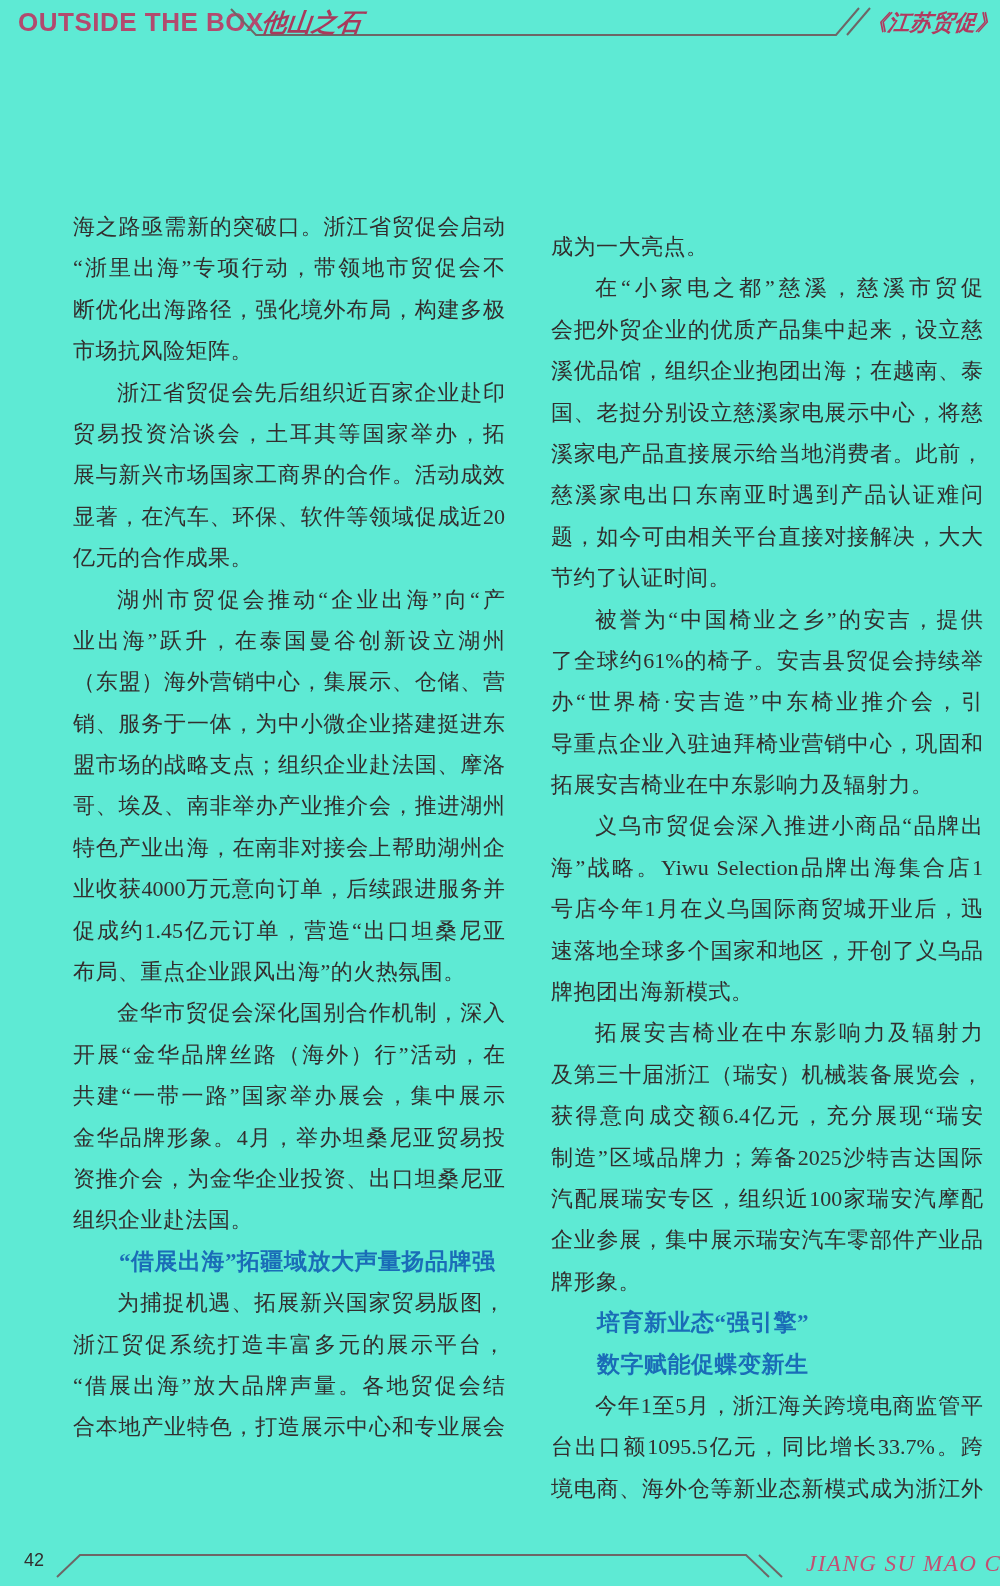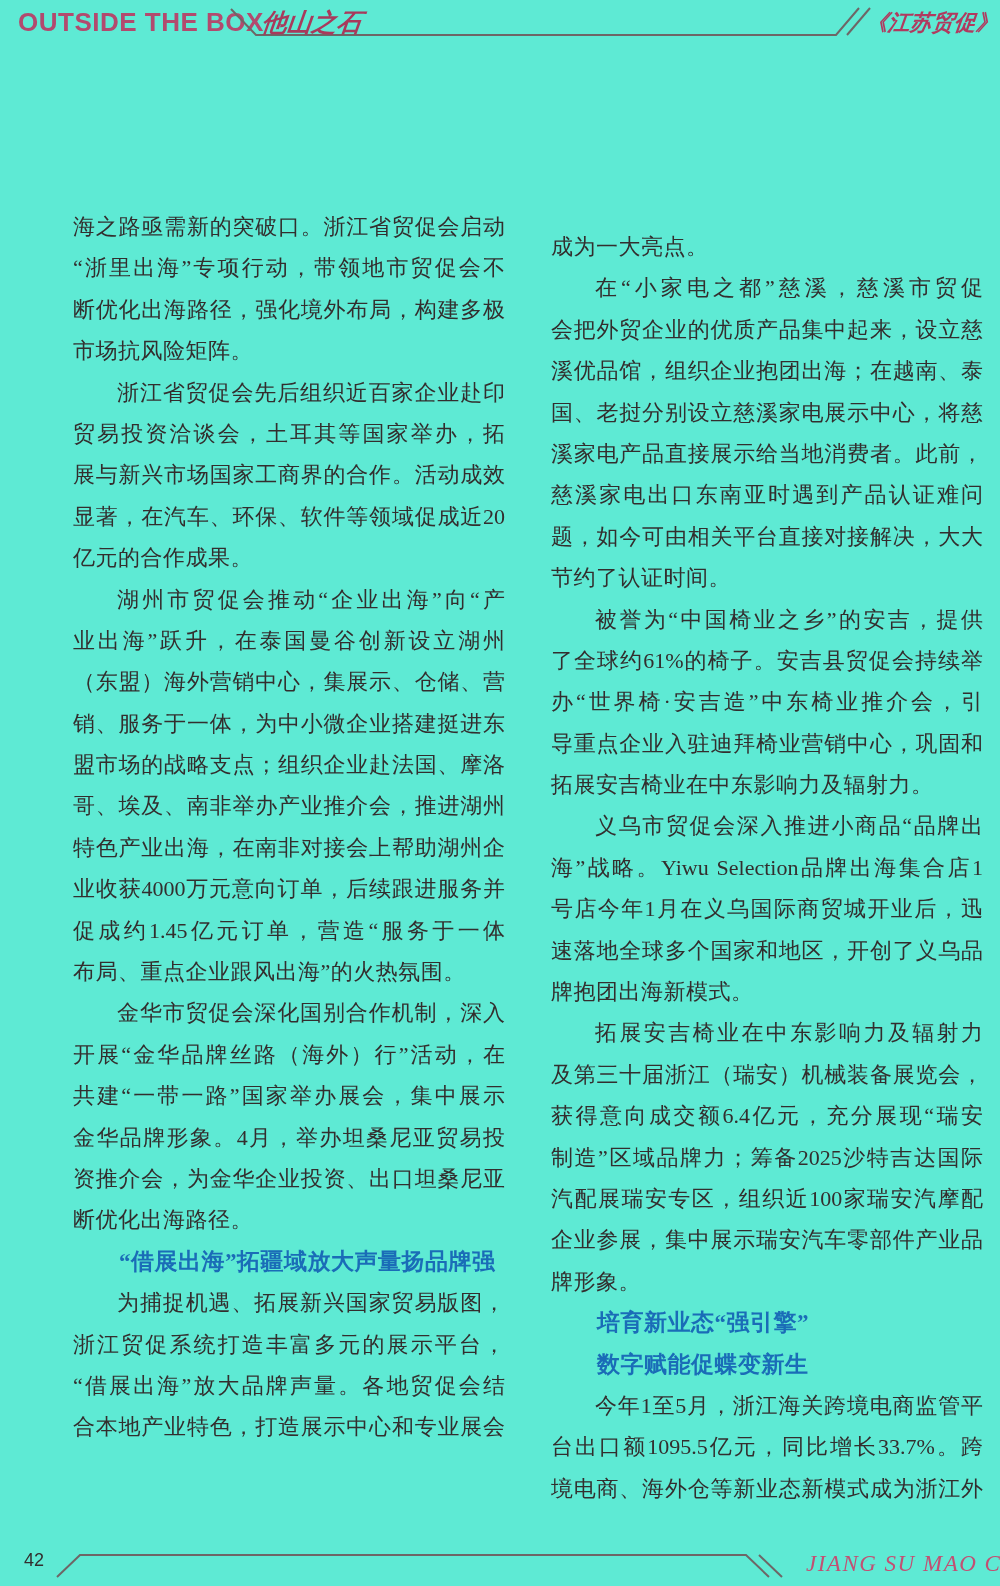--- a/index.html
+++ b/index.html
@@ -115,28 +115,28 @@
       <div class="line full">显著，在汽车、环保、软件等领域促成近20</div>
       <div class="line end">亿元的合作成果。</div>
       <div class="line first">湖州市贸促会推动“企业出海”向“产</div>
       <div class="line full">业出海”跃升，在泰国曼谷创新设立湖州</div>
       <div class="line full">（东盟）海外营销中心，集展示、仓储、营</div>
       <div class="line full">销、服务于一体，为中小微企业搭建挺进东</div>
       <div class="line full">盟市场的战略支点；组织企业赴法国、摩洛</div>
       <div class="line full">哥、埃及、南非举办产业推介会，推进湖州</div>
       <div class="line full">特色产业出海，在南非对接会上帮助湖州企</div>
       <div class="line full">业收获4000万元意向订单，后续跟进服务并</div>
-      <div class="line full">促成约1.45亿元订单，营造“服务于一体</div>
+      <div class="line full">促成约1.45亿元订单，营造“出口坦桑尼亚</div>
       <div class="line end">布局、重点企业跟风出海”的火热氛围。</div>
       <div class="line first">金华市贸促会深化国别合作机制，深入</div>
       <div class="line full">开展“金华品牌丝路（海外）行”活动，在</div>
       <div class="line full">共建“一带一路”国家举办展会，集中展示</div>
       <div class="line full">金华品牌形象。4月，举办坦桑尼亚贸易投</div>
       <div class="line full">资推介会，为金华企业投资、出口坦桑尼亚</div>
-      <div class="line end">断优化出海路径。</div>
+      <div class="line end">组织企业赴法国。</div>
       <div class="line heading">“借展出海”拓疆域放大声量扬品牌强音</div>
       <div class="line first">为捕捉机遇、拓展新兴国家贸易版图，</div>
       <div class="line full">浙江贸促系统打造丰富多元的展示平台，</div>
       <div class="line full">“借展出海”放大品牌声量。各地贸促会结</div>
       <div class="line full">合本地产业特色，打造展示中心和专业展会</div>
     </section>
   <section class="col right">
       <div class="line end">成为一大亮点。</div>
       <div class="line first">在“小家电之都”慈溪，慈溪市贸促</div>
       <div class="line full">会把外贸企业的优质产品集中起来，设立慈</div>

